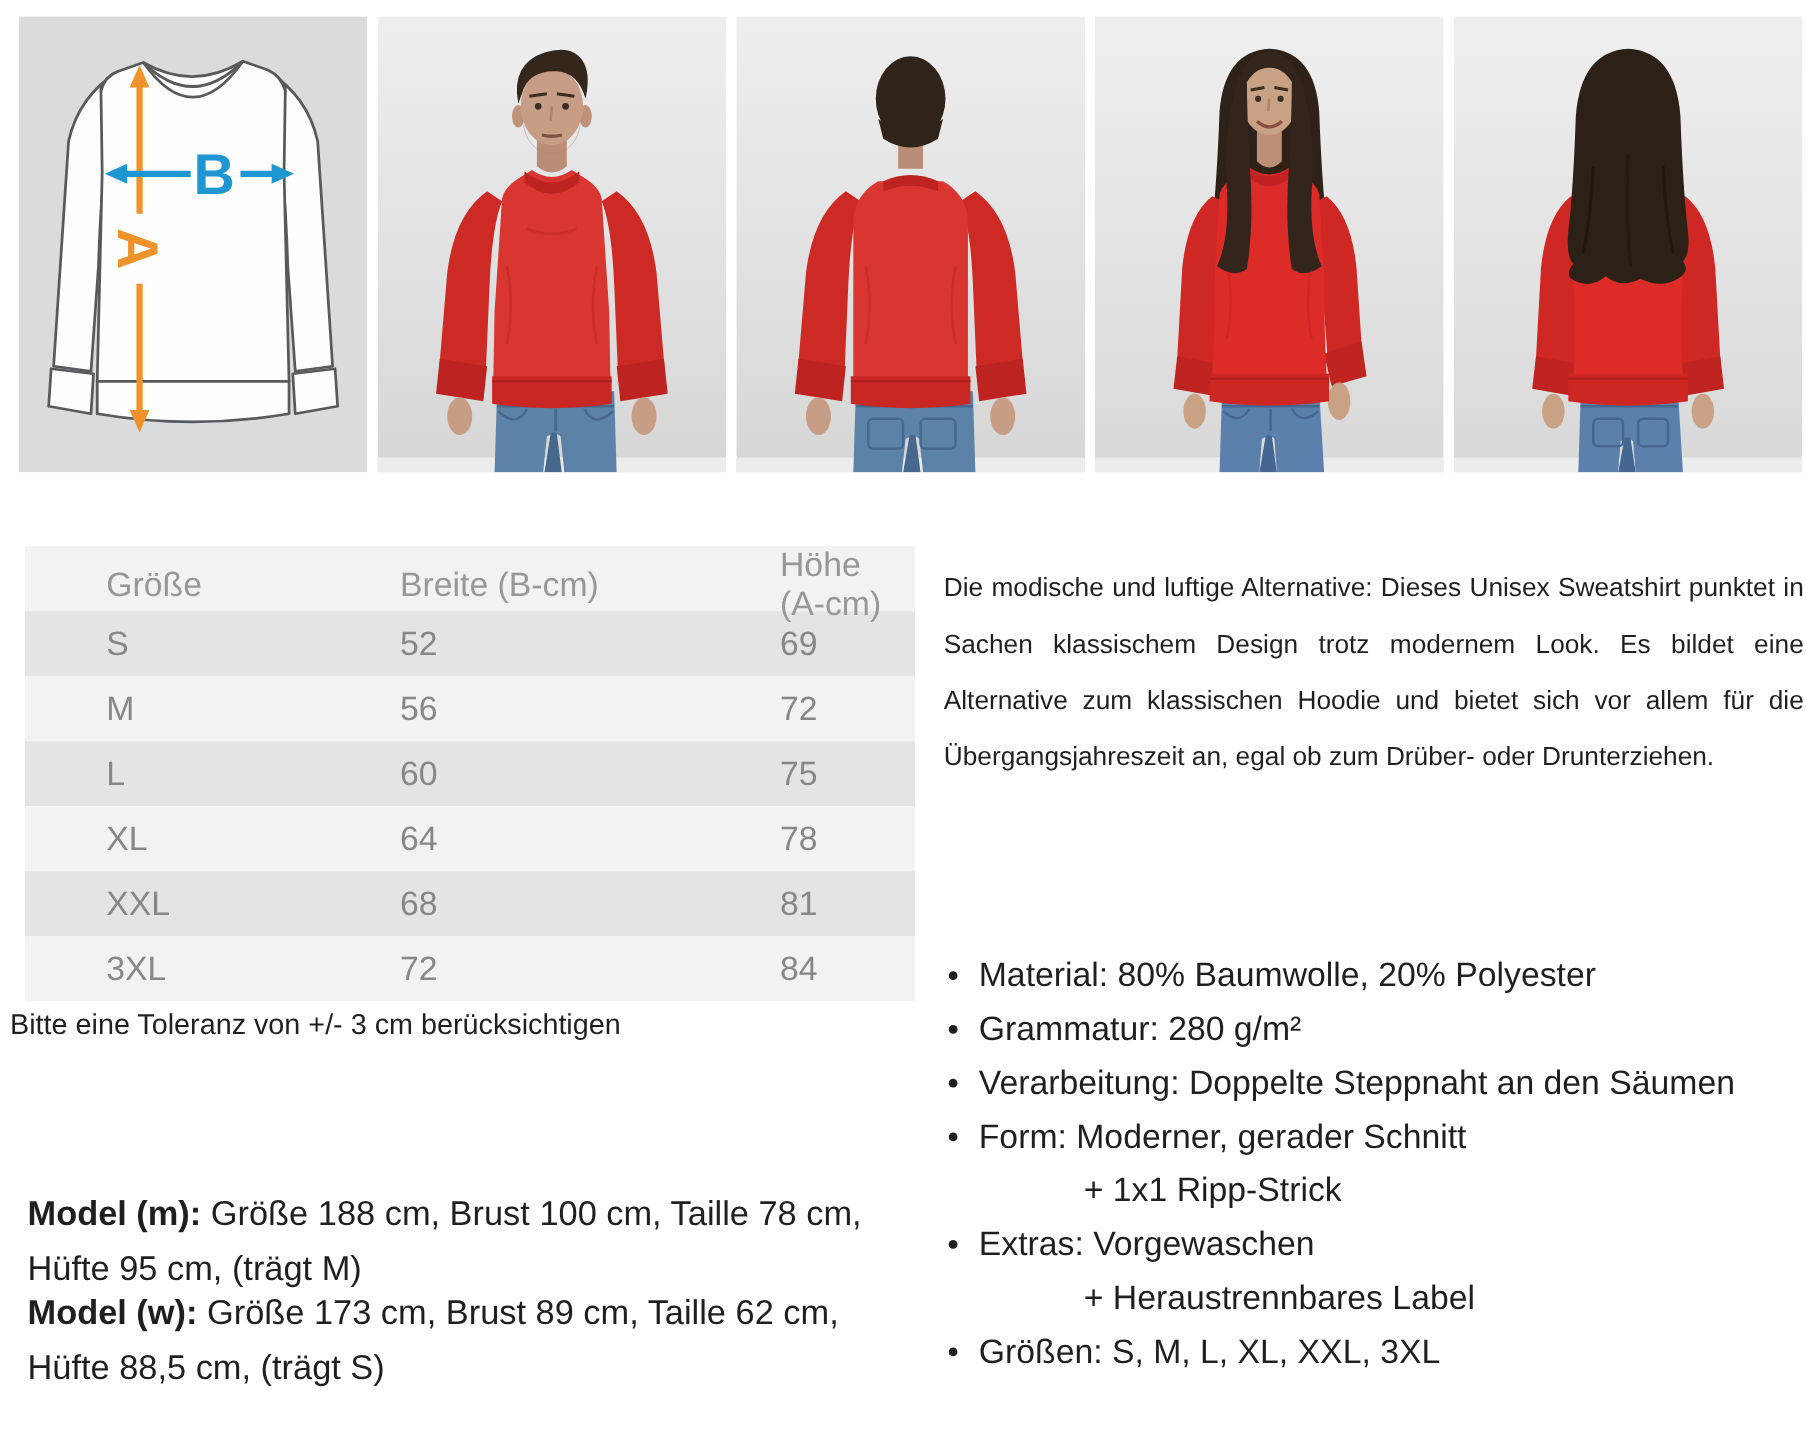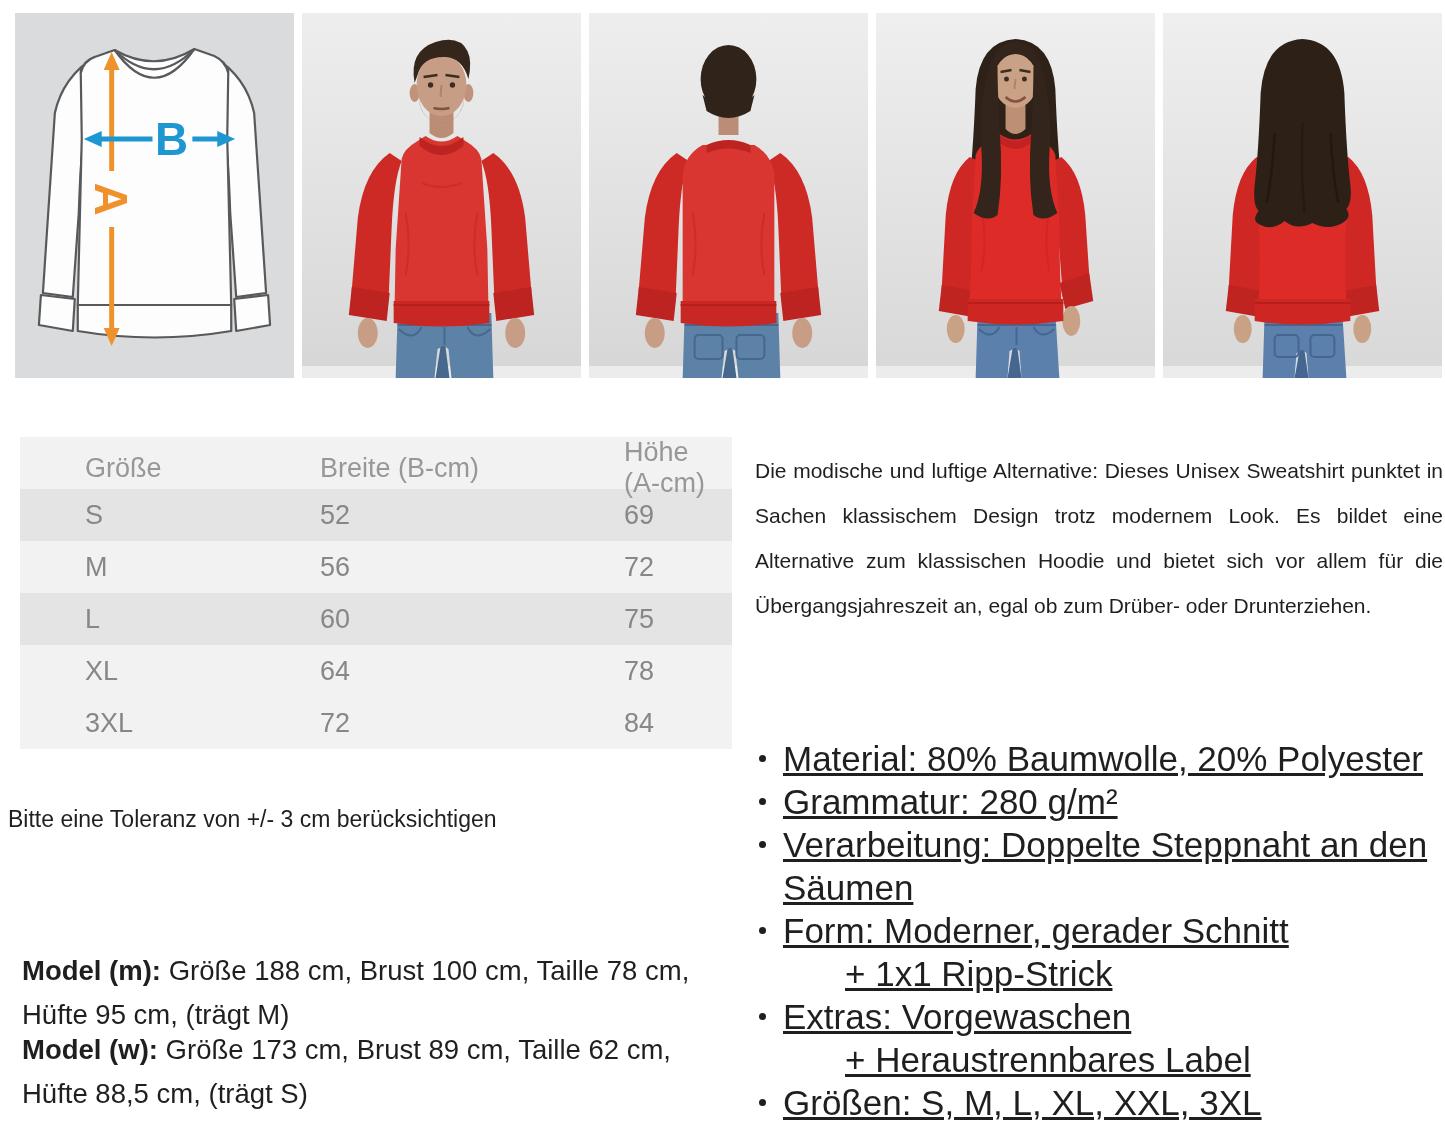--- a/index.html
+++ b/index.html
@@ -24,26 +24,26 @@
   
   .tolerance{position:absolute;left:8px;top:806px;width:700px;font-size:23px;color:#1f1f1f;}
   .model-block{position:absolute;left:22px;width:700px;font-size:27.5px;line-height:44px;color:#1f1f1f;}
   .model-block b{font-weight:bold;}
   #model-m{top:902px;margin-top:47px;}
   #model-w{top:1028px;}
 
   
   .description{position:absolute;left:755px;top:448px;width:688px;
                font-size:21px;line-height:45px;color:#1f1f1f;text-align:justify;}
-  .bullets{position:absolute;left:755px;top:737px;width:688px;margin:0;padding:0;
-           list-style:none;font-size:35px;color:#1f1f1f;text-decoration:underline;}
+  .bullets{position:absolute;left:755px;top:759px;width:688px;margin:0;padding:0;
+           list-style:none;font-size:27px;color:#1f1f1f;}
   .bullets li{position:relative;padding-left:28px;line-height:43px;}
   .bullets li::before{content:"";position:absolute;left:4px;top:18px;width:7px;height:7px;
                       border-radius:50%;background:#1f1f1f;}
-  .bullets .sub{margin-left:62px;line-height:43px;}
+  .bullets .sub{margin-left:84px;line-height:43px;}
   .bullets .sub:empty{display:none;}
 </style>
 </head>
 <body>
 
 <div class="gallery">
 
   <div class="panel">
     <svg width="279" height="365" viewBox="0 0 280 365" preserveAspectRatio="none">
       <rect width="280" height="365" fill="#dadbdd"></rect>
@@ -313,20 +313,25 @@
   <div class="trow dark">
     <div>L</div>
     <div>60</div>
     <div>75</div>
   </div>
   <div class="trow">
     <div>XL</div>
     <div>64</div>
     <div>78</div>
   </div>
+  <div class="trow dark">
+    <div>XXL</div>
+    <div>68</div>
+    <div>81</div>
+  </div>
   <div class="trow">
     <div>3XL</div>
     <div>72</div>
     <div>84</div>
   </div>
 </div>
 
 <div class="tolerance">Bitte eine Toleranz von +/- 3 cm berücksichtigen</div>
 
 <div class="model-block" id="model-m">

